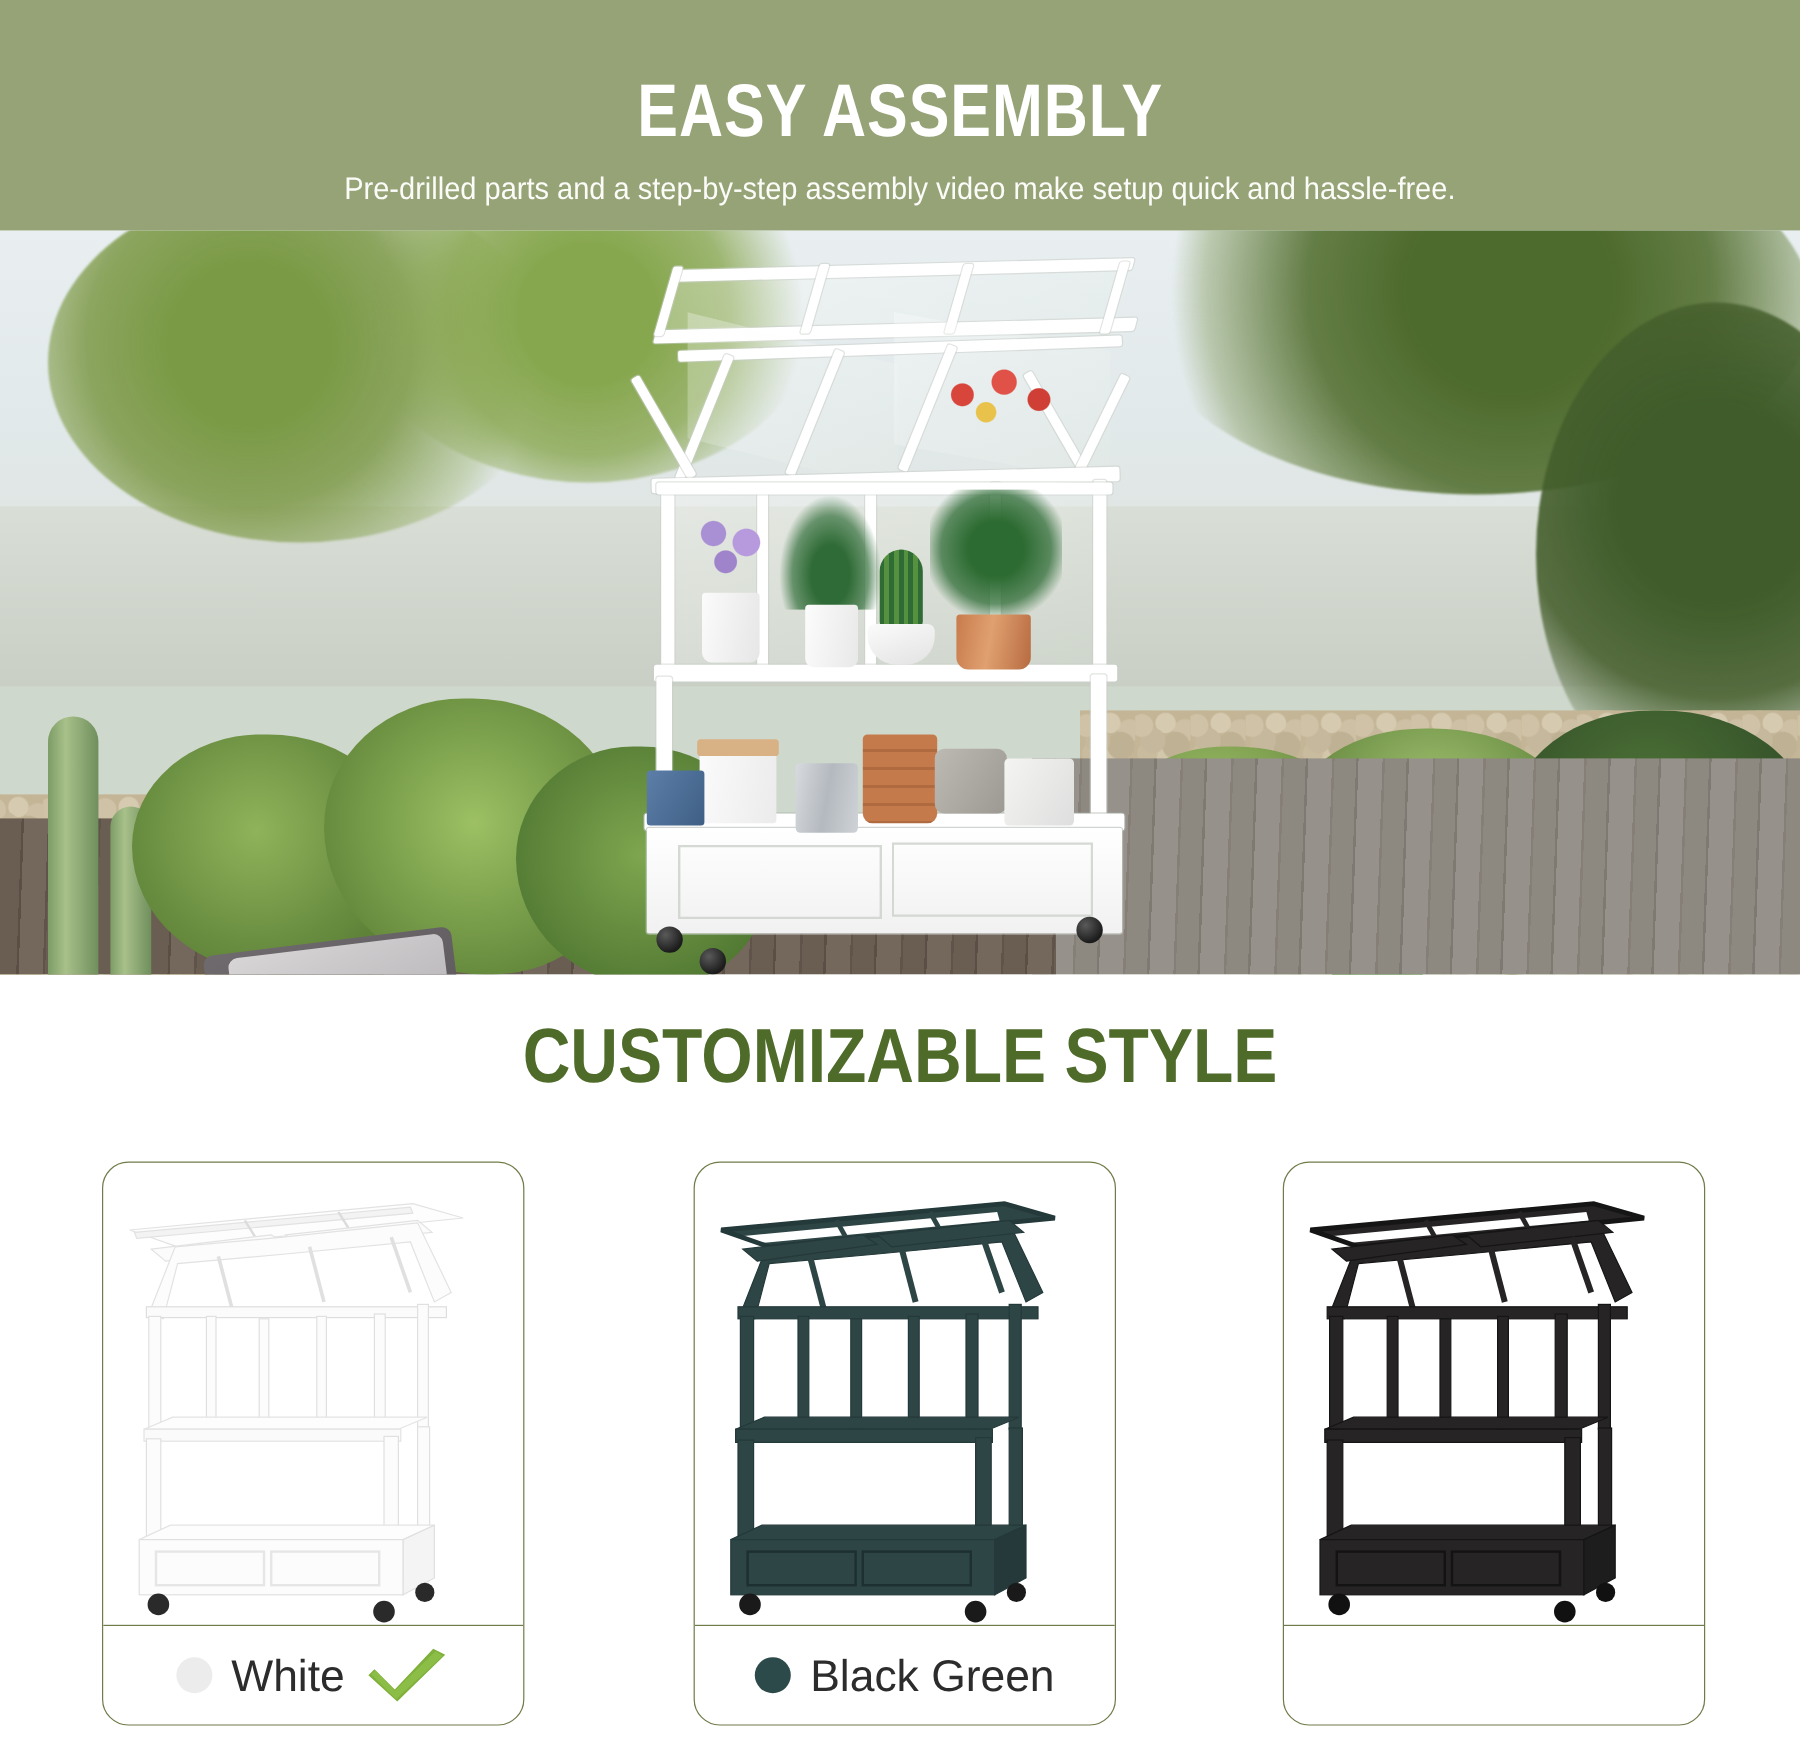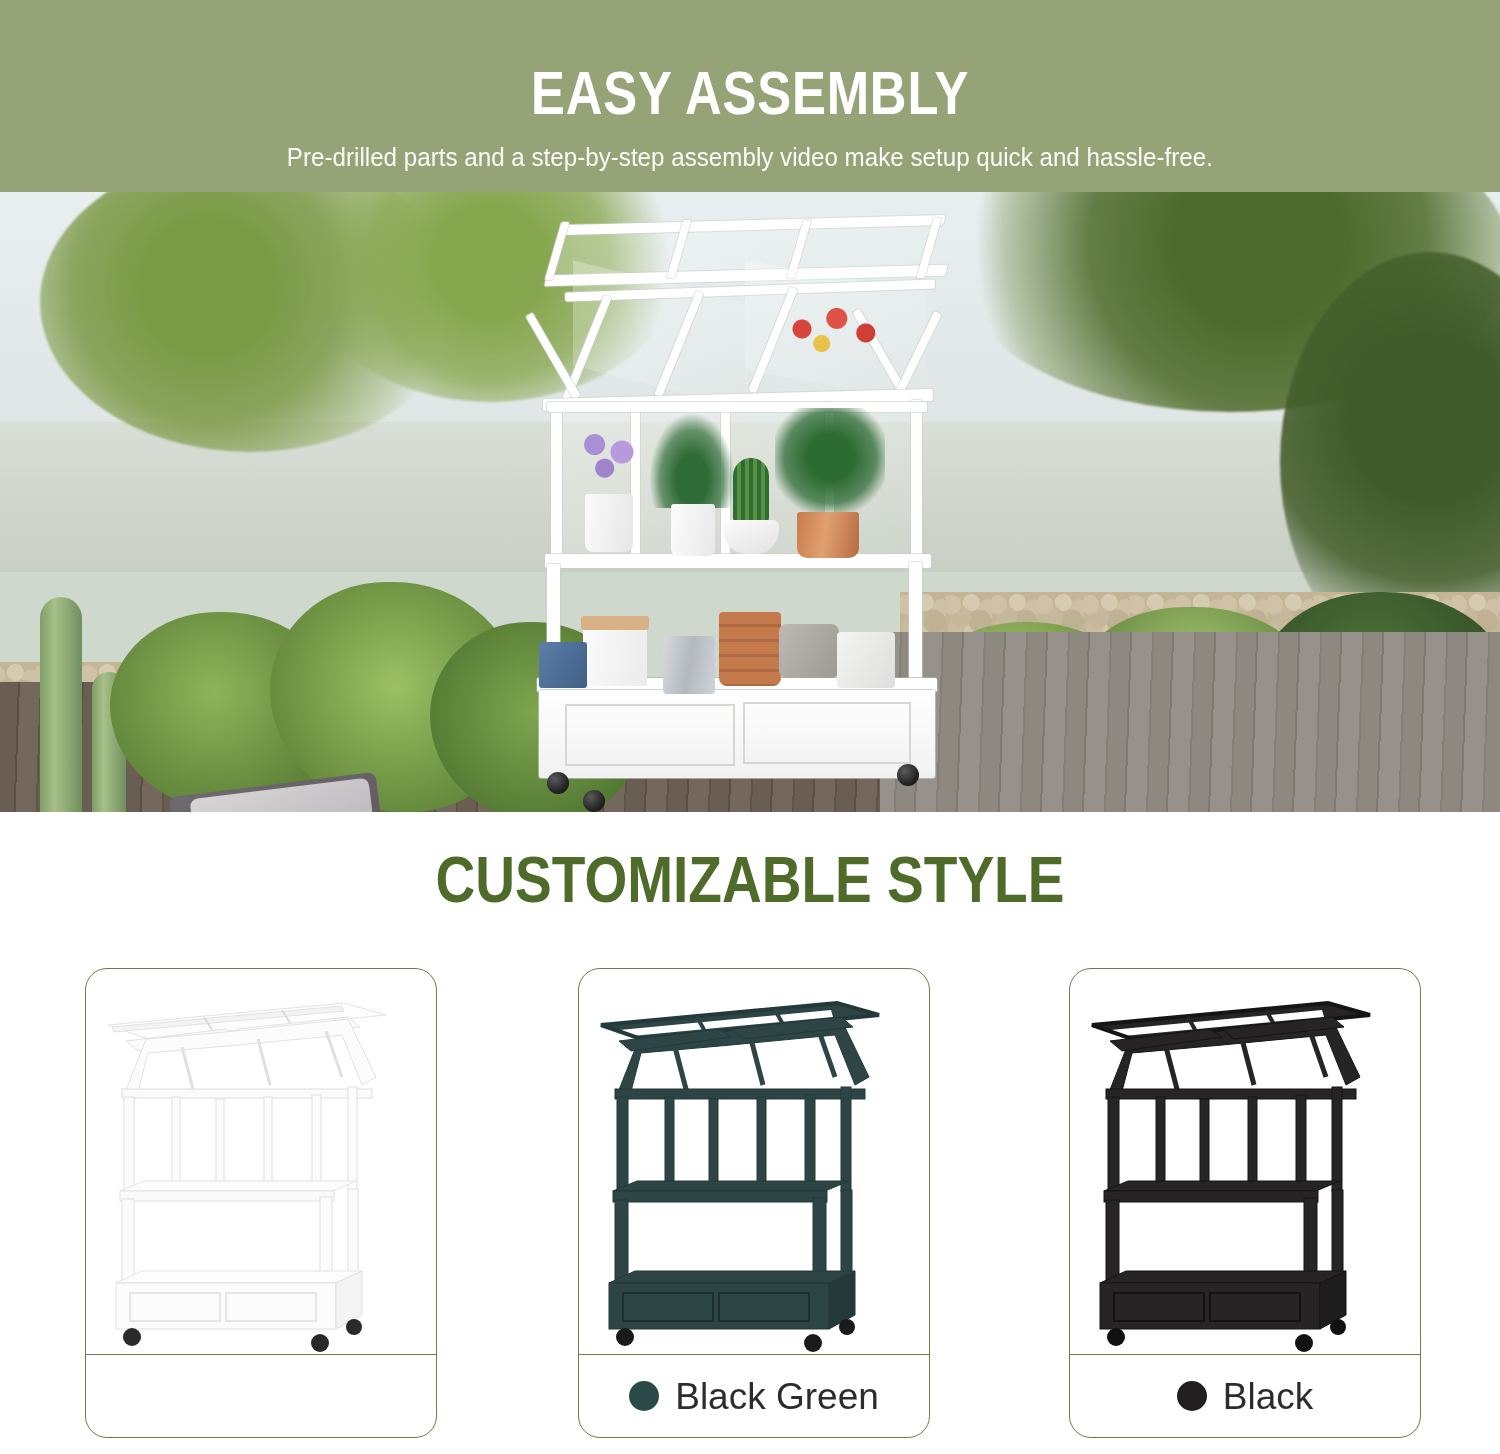--- a/index.html
+++ b/index.html
@@ -346,20 +346,28 @@
             <polygon points="250,306 276,294 276,338 250,352" fill="#f4f4f4" stroke="#e0e0e0"></polygon>
             <rect x="44" y="316" width="90" height="28" fill="none" stroke="#e6e6e6" stroke-width="2"></rect>
             <rect x="140" y="316" width="90" height="28" fill="none" stroke="#e6e6e6" stroke-width="2"></rect>
           </g>
           <circle cx="46" cy="360" r="9" fill="#2a2a2a"></circle>
           <circle cx="234" cy="366" r="9" fill="#2a2a2a"></circle>
           <circle cx="268" cy="350" r="8" fill="#2a2a2a"></circle>
         </svg>
       </div>
       <div class="card-divider"></div>
+      <div class="card-label-row">
+        <span class="swatch swatch-white"></span>
+        <span class="color-name">White</span>
+        <svg class="check-mark" viewBox="0 0 72 52">
+          <path d="M4 26 L9 21 L26 38 L58 4 L68 9 L28 48 Z" fill="#7fb03c"></path>
+          <path d="M6 25 L10 22 L26 39 L60 6 L66 10 L27 46 Z" fill="#8cbd46"></path>
+        </svg>
+      </div>
     </div>
 
     <div class="card card-2">
       <div class="card-figure">
         <svg viewBox="0 0 352 382" width="352" height="382">
           <g fill="#2e4545" stroke="#24393a" stroke-width="1">
             <polygon points="22,48 258,26 300,38 62,62"></polygon>
             <polygon points="30,54 252,33 254,40 32,61" fill="#ffffff" stroke="none"></polygon>
             <polygon points="22,48 258,26 300,38 62,62" fill="none" stroke="#24393a" stroke-width="4"></polygon>
             <line x1="118" y1="40" x2="128" y2="58" stroke="#2e4545" stroke-width="4"></line>
@@ -432,20 +440,16 @@
             <polygon points="250,306 276,294 276,338 250,352" fill="#1e1d1d"></polygon>
             <rect x="44" y="316" width="90" height="28" fill="none" stroke="#141313" stroke-width="2"></rect>
             <rect x="140" y="316" width="90" height="28" fill="none" stroke="#141313" stroke-width="2"></rect>
           </g>
           <circle cx="46" cy="360" r="9" fill="#111111"></circle>
           <circle cx="234" cy="366" r="9" fill="#111111"></circle>
           <circle cx="268" cy="350" r="8" fill="#111111"></circle>
         </svg>
       </div>
       <div class="card-divider"></div>
-      <div class="card-label-row">
-        <span class="swatch swatch-black"></span>
-        <span class="color-name">Black</span>
-      </div>
     </div>
 
   </div>
 </div>
 
 </body></html>

